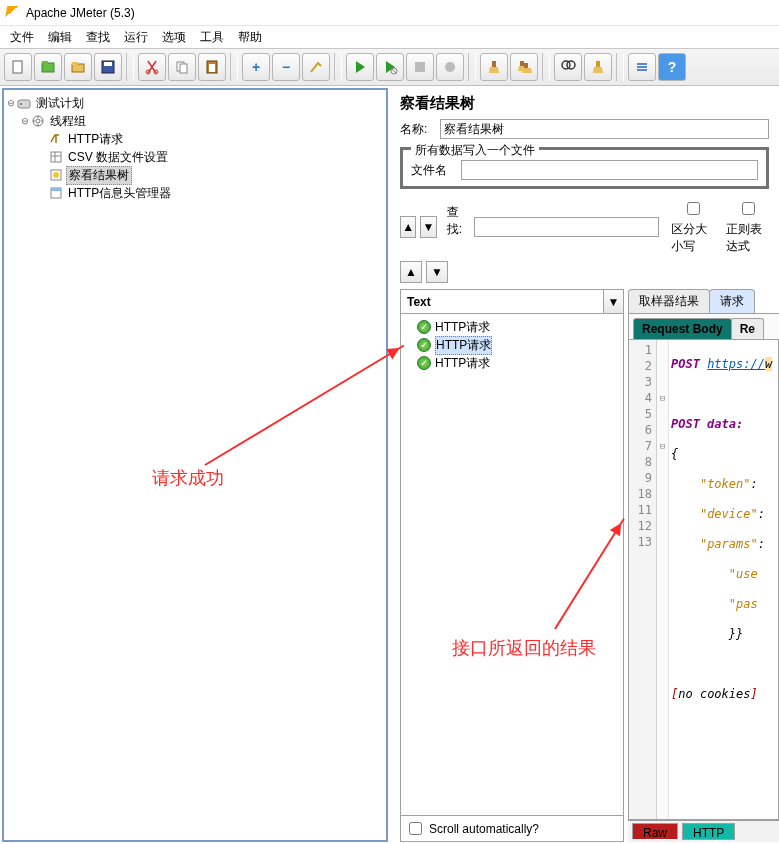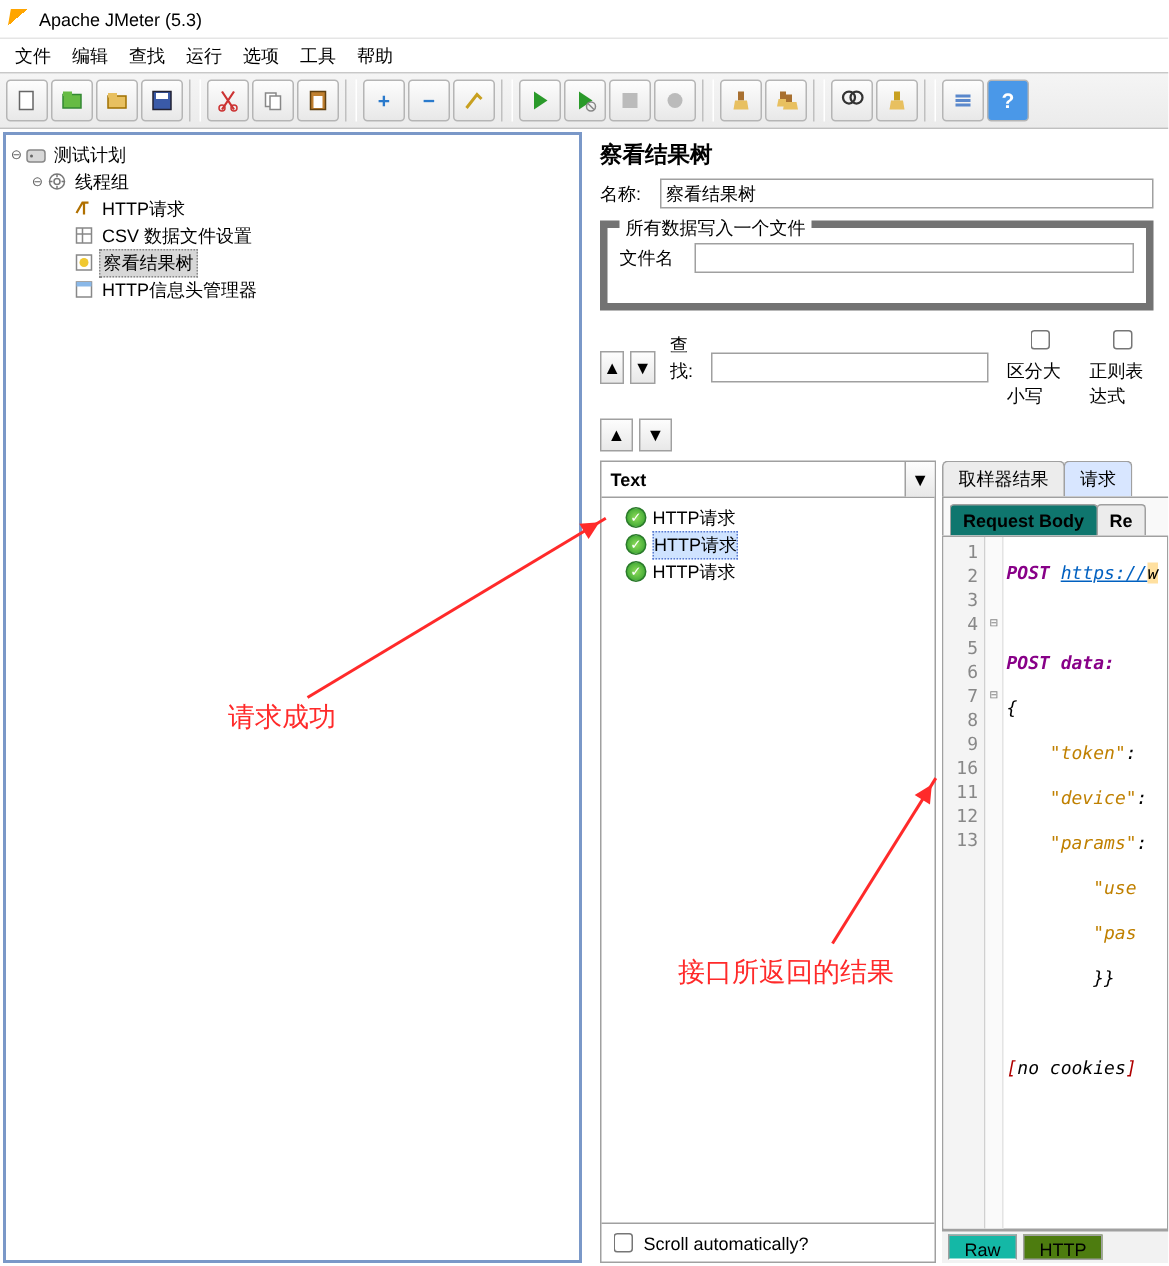--- a/index.html
+++ b/index.html
@@ -91,22 +91,22 @@
   .form-row {
     display:flex; align-items:center;
     padding: 4px 10px 2px 10px;
   }
   .form-row label { width: 40px; white-space:nowrap; }
   .form-row input[type="text"] {
     flex:1; border:1px solid #a0a0a0; height:20px; padding:1px 3px;
     font-family: inherit; font-size: 12px;
   }
   .group-box {
-    border:5px solid #737373; margin: 6px 10px 0 10px;
-    position: relative; padding: 10px 8px 20px 8px;
+    border:3px solid #737373; margin: 6px 10px 0 10px;
+    position: relative; padding: 10px 8px 6px 8px;
   }
   .group-title {
     position:absolute; top:-8px; left:8px; background:#fff;
     padding:0 4px;
   }
   .btn-row {
     display:flex; align-items:center; gap:4px;
     margin: 10px 10px 0 10px;
   }
   .sqbtn {
@@ -219,24 +219,24 @@
   .bottom-tabs {
     display:flex; height:22px;
     border-top:1px solid #a0a0a0;
     padding: 2px 4px;
     background:#f2f2f2;
   }
   .bottom-tabs .tab {
     padding: 2px 10px;
     border:1px solid #a0a0a0;
     margin-right:4px;
-    background:#4d7c0f;
+    background:#14b8a6;
     cursor:pointer;
   }
-  .bottom-tabs .tab.active { background:#14b8a6; border-bottom-color:#fff; }
+  .bottom-tabs .tab.active { background:#b91c1c; border-bottom-color:#fff; }
 
   
   .anno { position:absolute; color:#ff2a2a; font-size:18px; pointer-events:none; }
   .arrow {
     position:absolute; background:#ff2a2a;
     transform-origin: 0 50%;
     height: 2px;
     pointer-events:none;
   }
   .arrow::after {
@@ -527,21 +527,21 @@
           <div class="gutter">
             <div>1</div>
               <div>2</div>
               <div>3</div>
               <div>4</div>
               <div>5</div>
               <div>6</div>
               <div>7</div>
               <div>8</div>
               <div>9</div>
-              <div>16</div>
+              <div>18</div>
               <div>11</div>
               <div>12</div>
               <div>13</div>
           </div>
           <div class="fold-gutter">
             <div></div>
               <div></div>
               <div></div>
               <div>⊟</div>
               <div></div>

